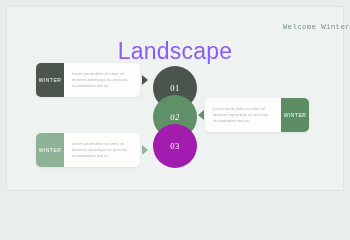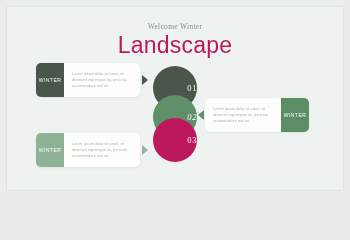--- a/index.html
+++ b/index.html
@@ -36,33 +36,34 @@
 
   
   .header {
     position: absolute;
     left: 0;
     right: 0;
     top: 22px;
     text-align: center;
   }
   .eyebrow {
-    font-family: Liberation Serif, serif;
+    font-family: Liberation Mono, monospace;
     font-size: 7.5px;
     letter-spacing: 0.3px;
     color: #7e9a82;
-    margin: 0 0 0 0;
+    margin: 0 0 6px 0;
     line-height: 10px;
+    text-align: right;
   }
   .title {
     font-family: "Liberation Sans", sans-serif;
     font-weight: 300;
     font-size: 23px;
     letter-spacing: 0.2px;
-    color: #be185d;
+    color: #8b5cf6;
     margin: 0;
     line-height: 26px;
   }
 
   
   .timeline {
     position: absolute;
     left: 153px;
     top: 66px;
     width: 44px;
@@ -78,29 +79,29 @@
     border-radius: 2px;
   }
   .node {
     position: absolute;
     left: 0;
     width: 44px;
     height: 44px;
     border-radius: 50%;
     display: flex;
     align-items: center;
-    justify-content: flex-end;
+    justify-content: center;
     color: #ffffff;
     font-size: 8.5px;
     letter-spacing: 0.6px;
     font-family: "Liberation Serif", serif;
   }
   .node-1 { top: 0px;  background: #4a554c; }
   .node-2 { top: 29px; background: #609068; font-style: italic; }
-  .node-3 { top: 52px; background: #be185d; }
+  .node-3 { top: 58px; background: #a21caf; }
 
   
   .card {
     position: absolute;
     display: flex;
     background: #fdfdfc;
     border-radius: 5px;
     box-shadow: 0 1px 2px rgba(90,110,100,0.10);
     overflow: hidden;
     box-sizing: border-box;

